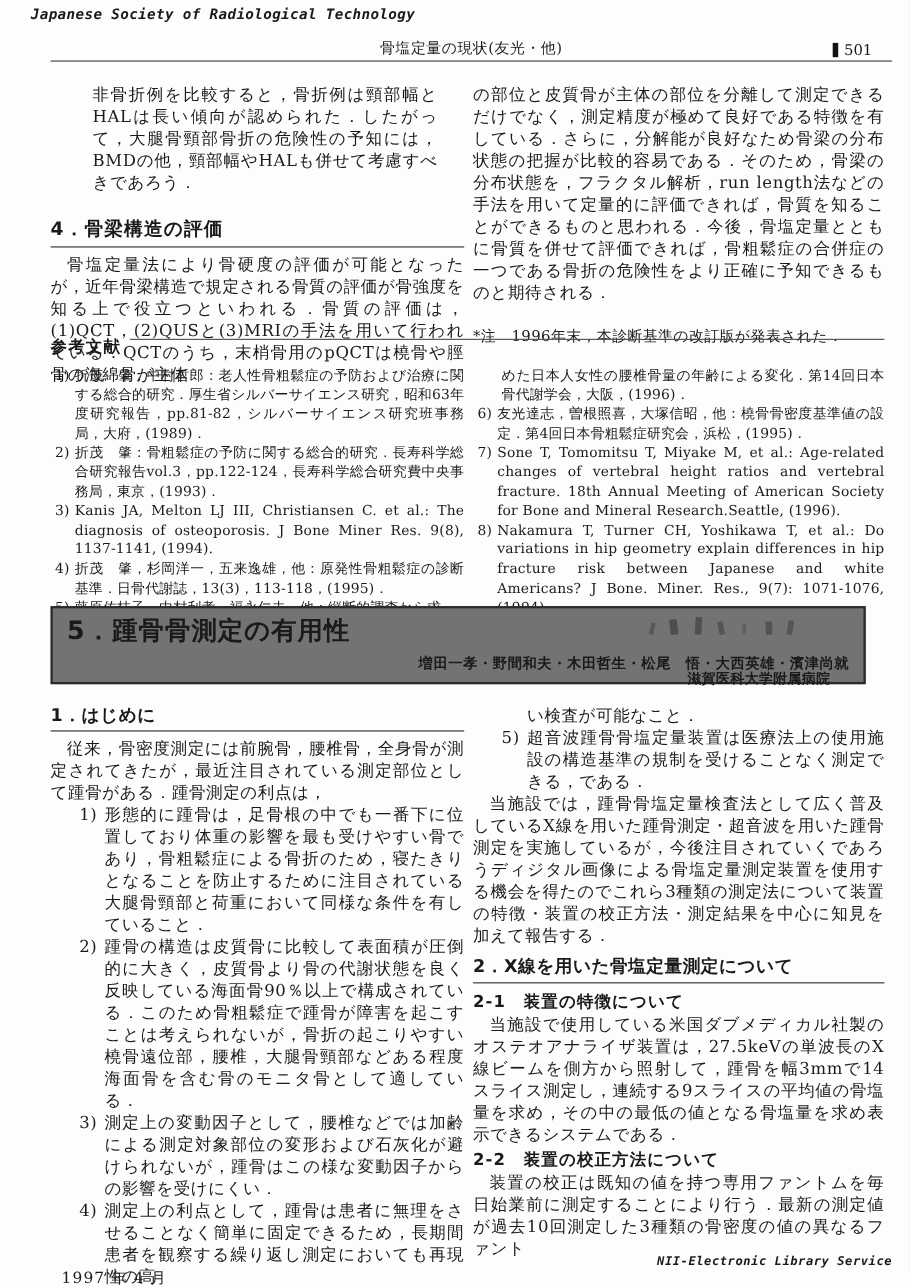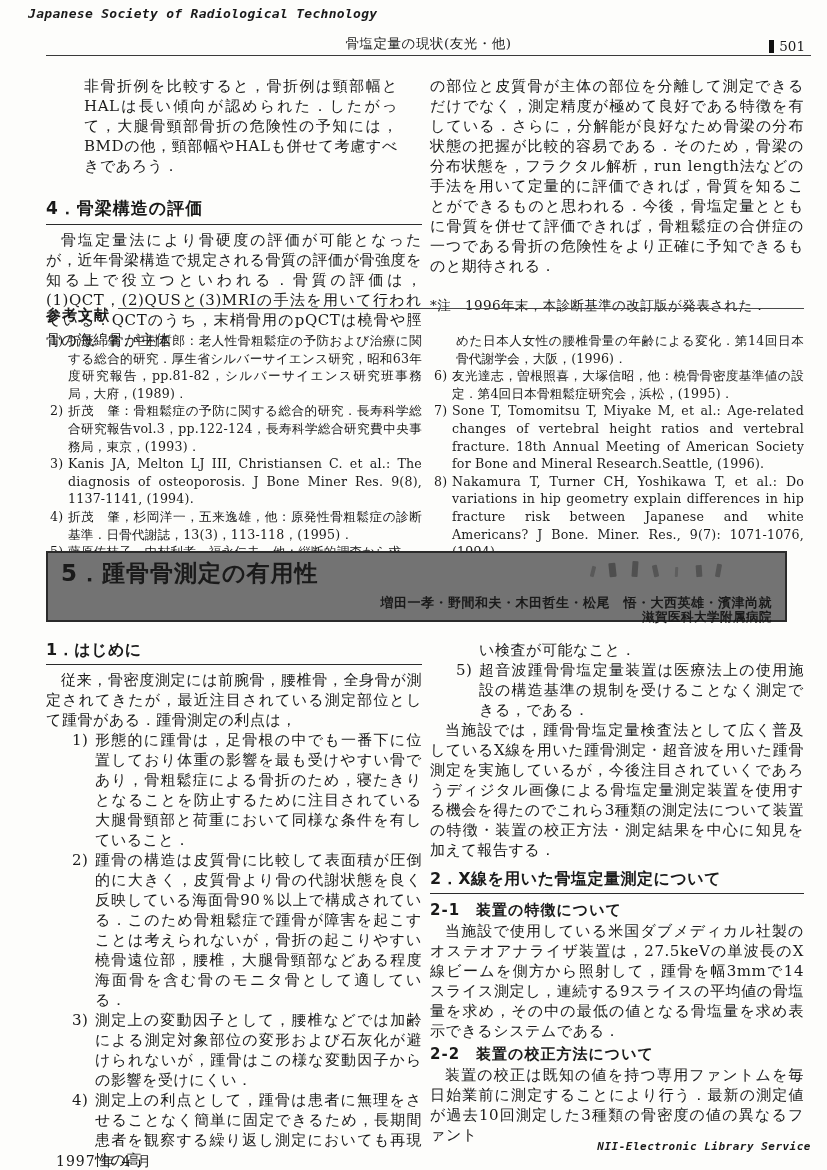--- a/index.html
+++ b/index.html
@@ -16,21 +16,21 @@
     font-style:italic; font-weight:bold; font-size:13px; letter-spacing:0.3px;
   }
   .running-row{
     position:absolute; left:46px; right:16px; top:34px; height:22px;
     border-bottom:1.6px solid #3a3a3a;
   }
   .running-title{
     position:absolute; left:0; right:0; bottom:2px; text-align:center;
     font-size:13.5px; letter-spacing:0.5px;
   }
-  .pageno-wrap{ position:absolute; right:6px; bottom:1px; font-size:13.5px; }
+  .pageno-wrap{ position:absolute; right:18px; bottom:1px; font-size:13.5px; }
   .pageno-tab{ display:inline-block; width:5px; height:13px; background:#111;
     vertical-align:-2px; margin-right:5px; }
   
   .jpara{ font-size:15px; line-height:20px; letter-spacing:0.55px; text-align:justify; }
   .indent1 { text-indent:1em; }
   .h-gothic{
     font-family:"DejaVu Sans","Liberation Sans",sans-serif; font-weight:bold;
   }
   
   .col-left-top{ position:absolute; left:46px; top:76px; width:376px; }
@@ -65,21 +65,21 @@
     filter:blur(0.5px); opacity:0.8; }
   .stamp span{ display:inline-block; background:#3d3d3d; border-radius:1px; }
   .stamp span:nth-child(1){ width:4px; height:11px; margin-right:14px; transform:rotate(14deg); opacity:.6;}
   .stamp span:nth-child(2){ width:7px; height:14px; margin-right:16px; transform:rotate(-6deg); opacity:.85;}
   .stamp span:nth-child(3){ width:6px; height:16px; margin-right:15px; transform:rotate(4deg); opacity:.8;}
   .stamp span:nth-child(4){ width:5px; height:12px; margin-right:17px; transform:rotate(-12deg); opacity:.7;}
   .stamp span:nth-child(5){ width:3px; height:10px; margin-right:18px; transform:rotate(3deg); opacity:.5;}
   .stamp span:nth-child(6){ width:6px; height:12px; margin-right:14px; transform:rotate(-4deg); opacity:.75;}
   .stamp span:nth-child(7){ width:5px; height:13px; transform:rotate(10deg); opacity:.7;}
   .sec5-authors{ position:absolute; right:13px; top:41px; font-size:13px; letter-spacing:0.5px; }
-  .sec5-affil{ position:absolute; right:13px; top:56px; font-size:12.5px; letter-spacing:0.5px; }
+  .sec5-affil{ position:absolute; right:30px; top:56px; font-size:12.5px; letter-spacing:0.5px; }
   
   .sec5-left{ position:absolute; left:46px; top:640px; width:376px; }
   .sec5-right{ position:absolute; left:430px; top:640px; width:374px; }
   .h-section{
     font-size:16px; letter-spacing:0.5px;
     border-bottom:1.6px solid #2a2a2a; padding-bottom:3px; margin-bottom:5px;
   }
   .num-list{ margin-top:0; }
   .num-item{ display:flex; font-size:15px; line-height:20px; letter-spacing:0.55px;
     margin-left:26px; }

